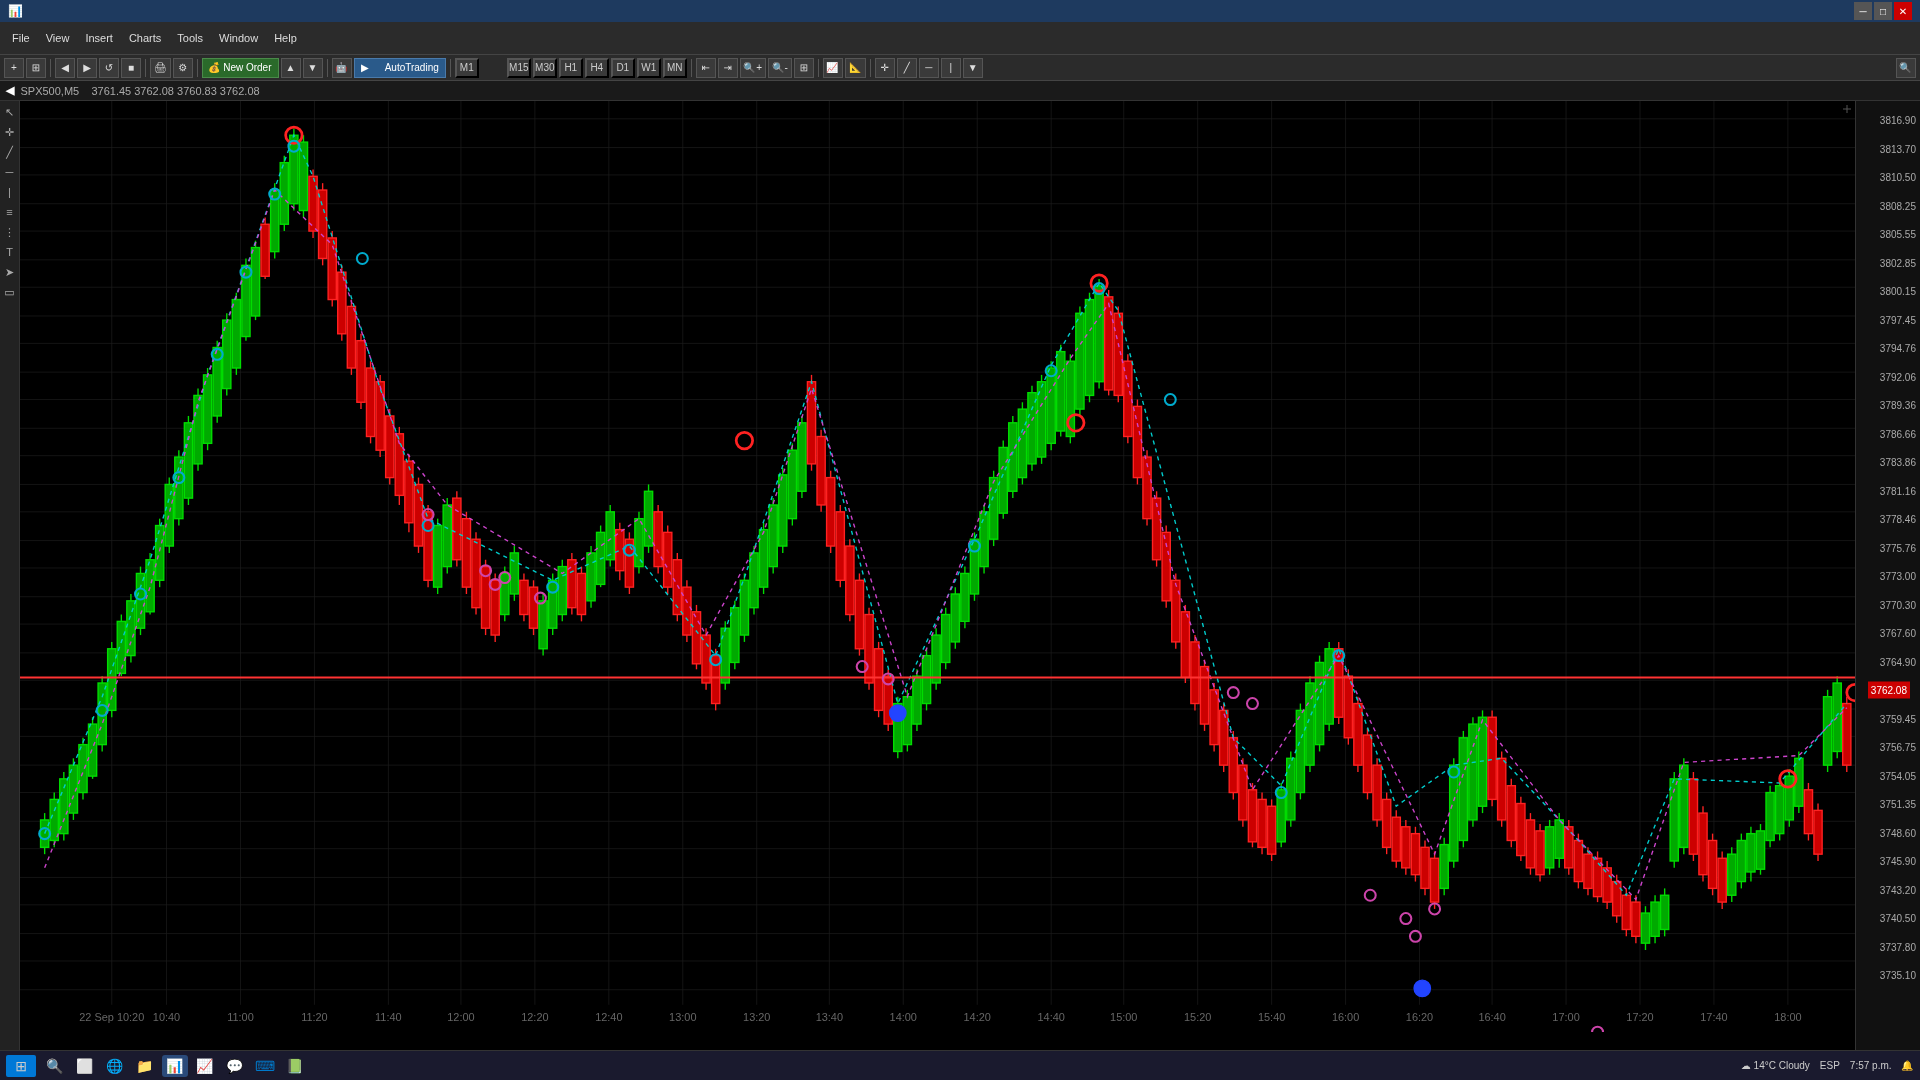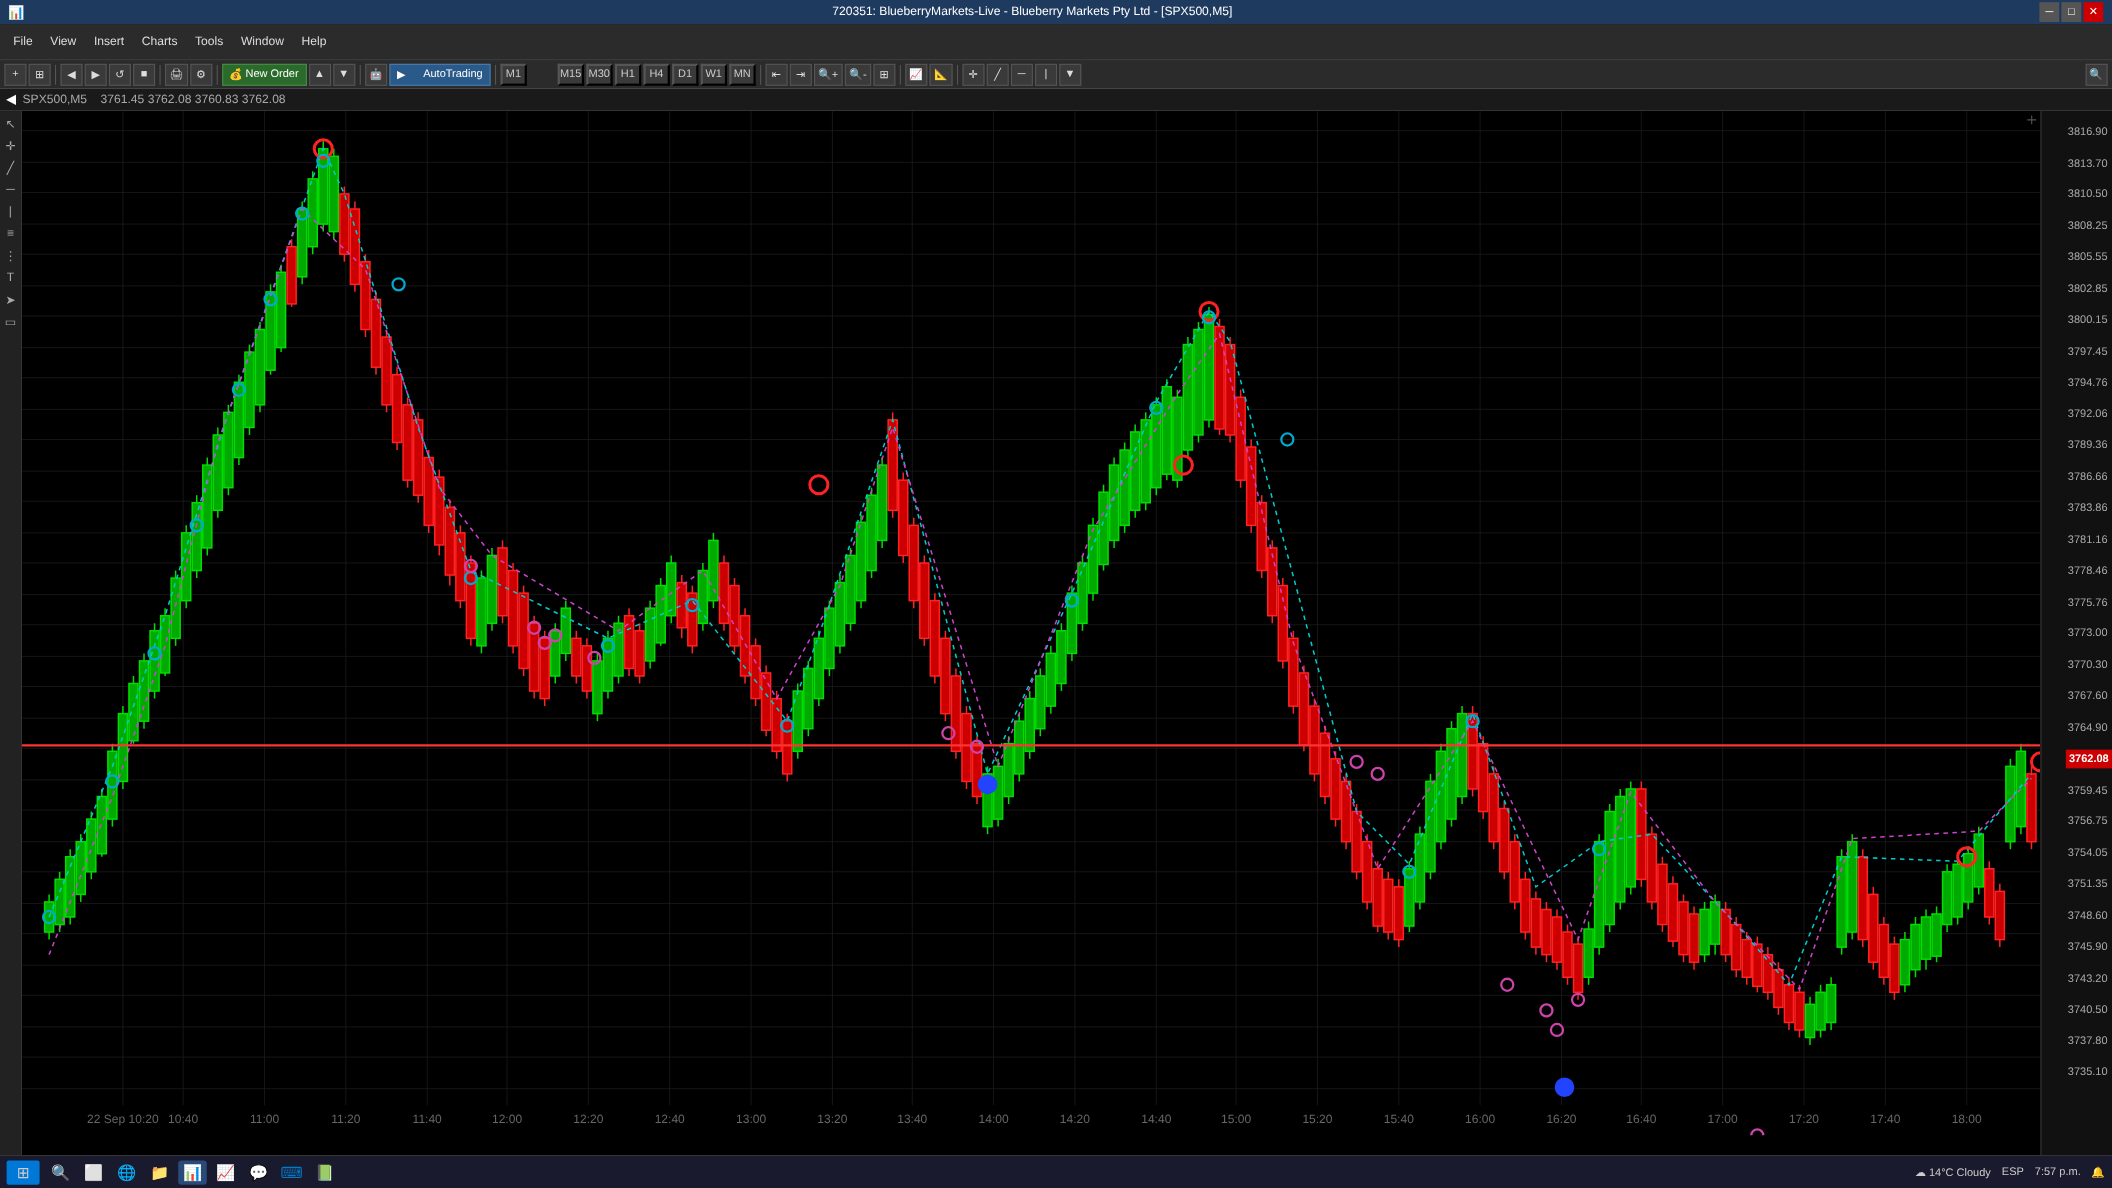--- a/index.html
+++ b/index.html
@@ -153,27 +153,26 @@
     
     .price-label {
       position: absolute;
       right: 4px;
       color: #aaa;
       font-size: 10px;
       transform: translateY(-50%);
     }
     .price-label-highlight {
       position: absolute;
-      right: 0;
+      right: 10px;
       background: #c00;
       color: #fff;
       font-size: 10px;
       padding: 3px 3px;
       transform: translateY(-50%);
-      font-weight: bold;
     }
 
     
     #bottom-area {
       height: 42px;
       background: #1a1a1a;
       border-top: 1px solid #444;
     }
     #chart-tabs {
       height: 22px;
@@ -286,21 +285,20 @@
       gap: 10px;
       color: #ccc;
       font-size: 10px;
     }
   </style>
 </head>
 <body>
 
 <div id="titlebar">
   <span style="font-size:12px;">📊</span>
-  <span id="titlebar-title-text" style="flex:1;text-align:center;font-size:11px;">720351: BlueberryMarkets-Live - Blueberry Markets Pty Ltd - [SPX500,M5]</span>
   <div id="titlebar-controls" style="display:flex;gap:2px;">
     <button class="title-btn">─</button>
     <button class="title-btn">□</button>
     <button class="title-btn close">✕</button>
   </div>
 </div>
 
 <div id="menubar">
   <span class="menu-item">File</span>
   <span class="menu-item">View</span>

